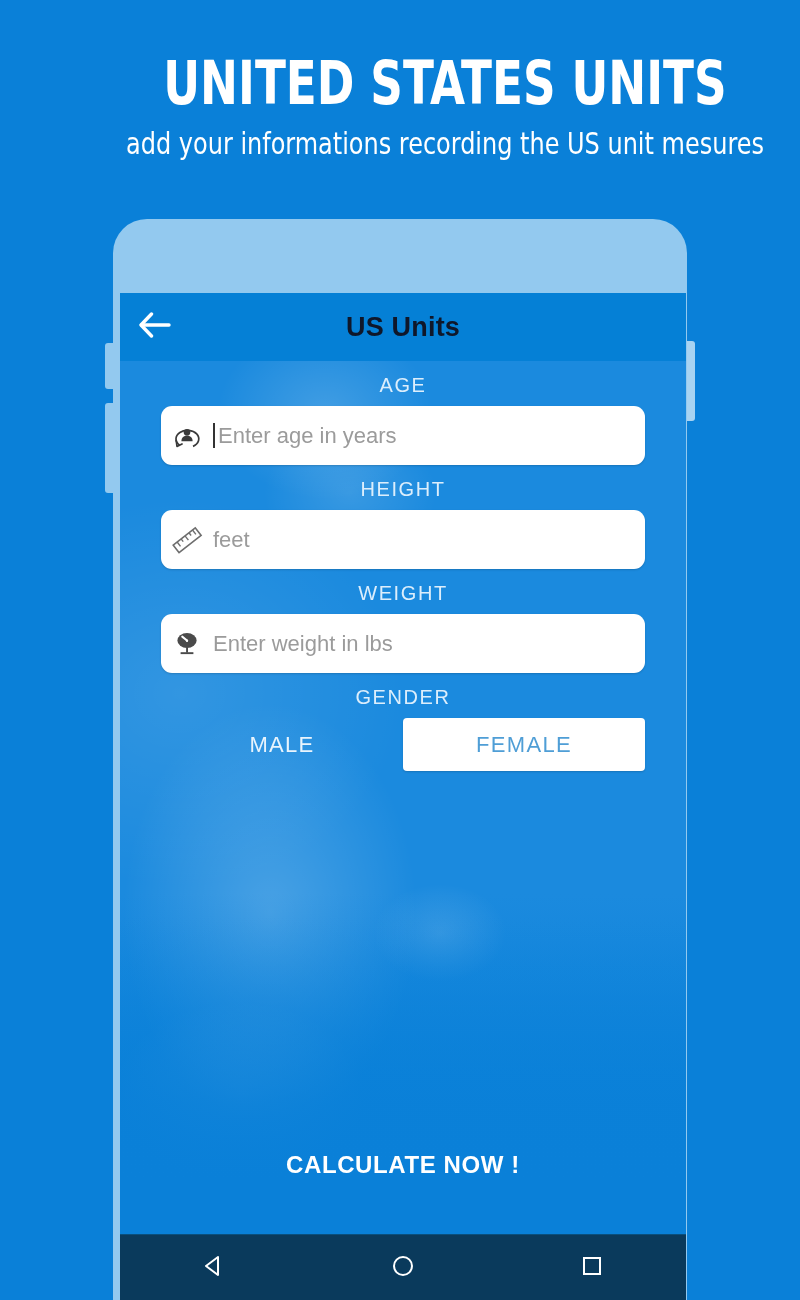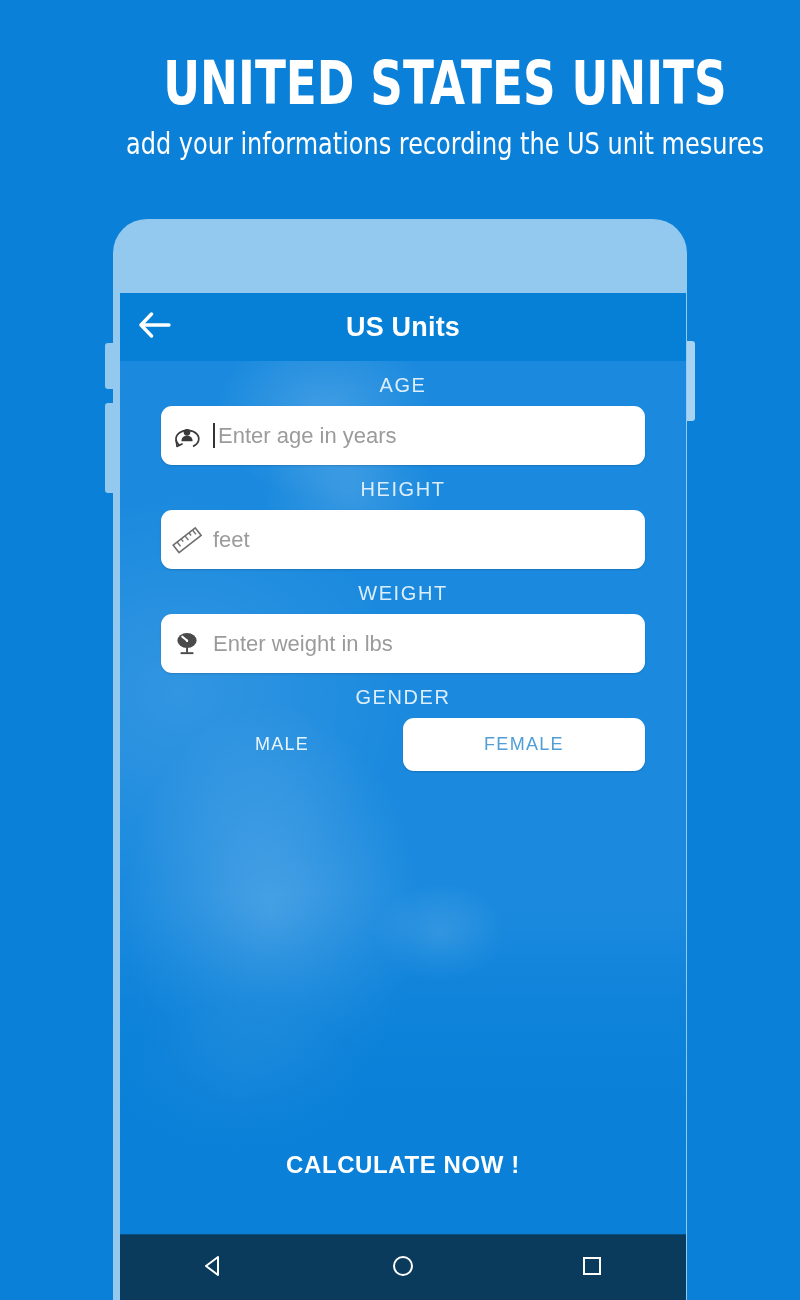--- a/index.html
+++ b/index.html
@@ -126,21 +126,21 @@
   .back-btn {
     width: 70px;
     height: 68px;
     display: flex;
     align-items: center;
     justify-content: center;
   }
   .appbar-title {
     flex: 1;
     text-align: center;
-    color: #ffffff;
+    color: #0f172a;
     font-size: 27px;
     font-weight: 700;
     letter-spacing: 0.2px;
     margin-right: 70px;
   }
 
   
   .content {
     position: absolute;
     left: 0; top: 68px;
@@ -194,32 +194,32 @@
   .gender-row {
     display: flex;
     padding: 0 41px;
   }
   .gender-btn {
     flex: 1;
     height: 53px;
     display: flex;
     align-items: center;
     justify-content: center;
-    font-size: 18px;
+    font-size: 22px;
     letter-spacing: 1.3px;
     font-weight: 400;
   }
   .gender-btn.off {
     color: #e8f4fd;
     background: transparent;
   }
   .gender-btn.on {
     color: #4f9ed6;
     background: #ffffff;
-    border-radius: 11px;
+    border-radius: 4px;
     box-shadow: 0 1px 2px rgba(0,0,0,0.16);
   }
 
   
   .calc-btn {
     position: absolute;
     left: 0;
     top: 844px;
     width: 566px;
     height: 56px;

